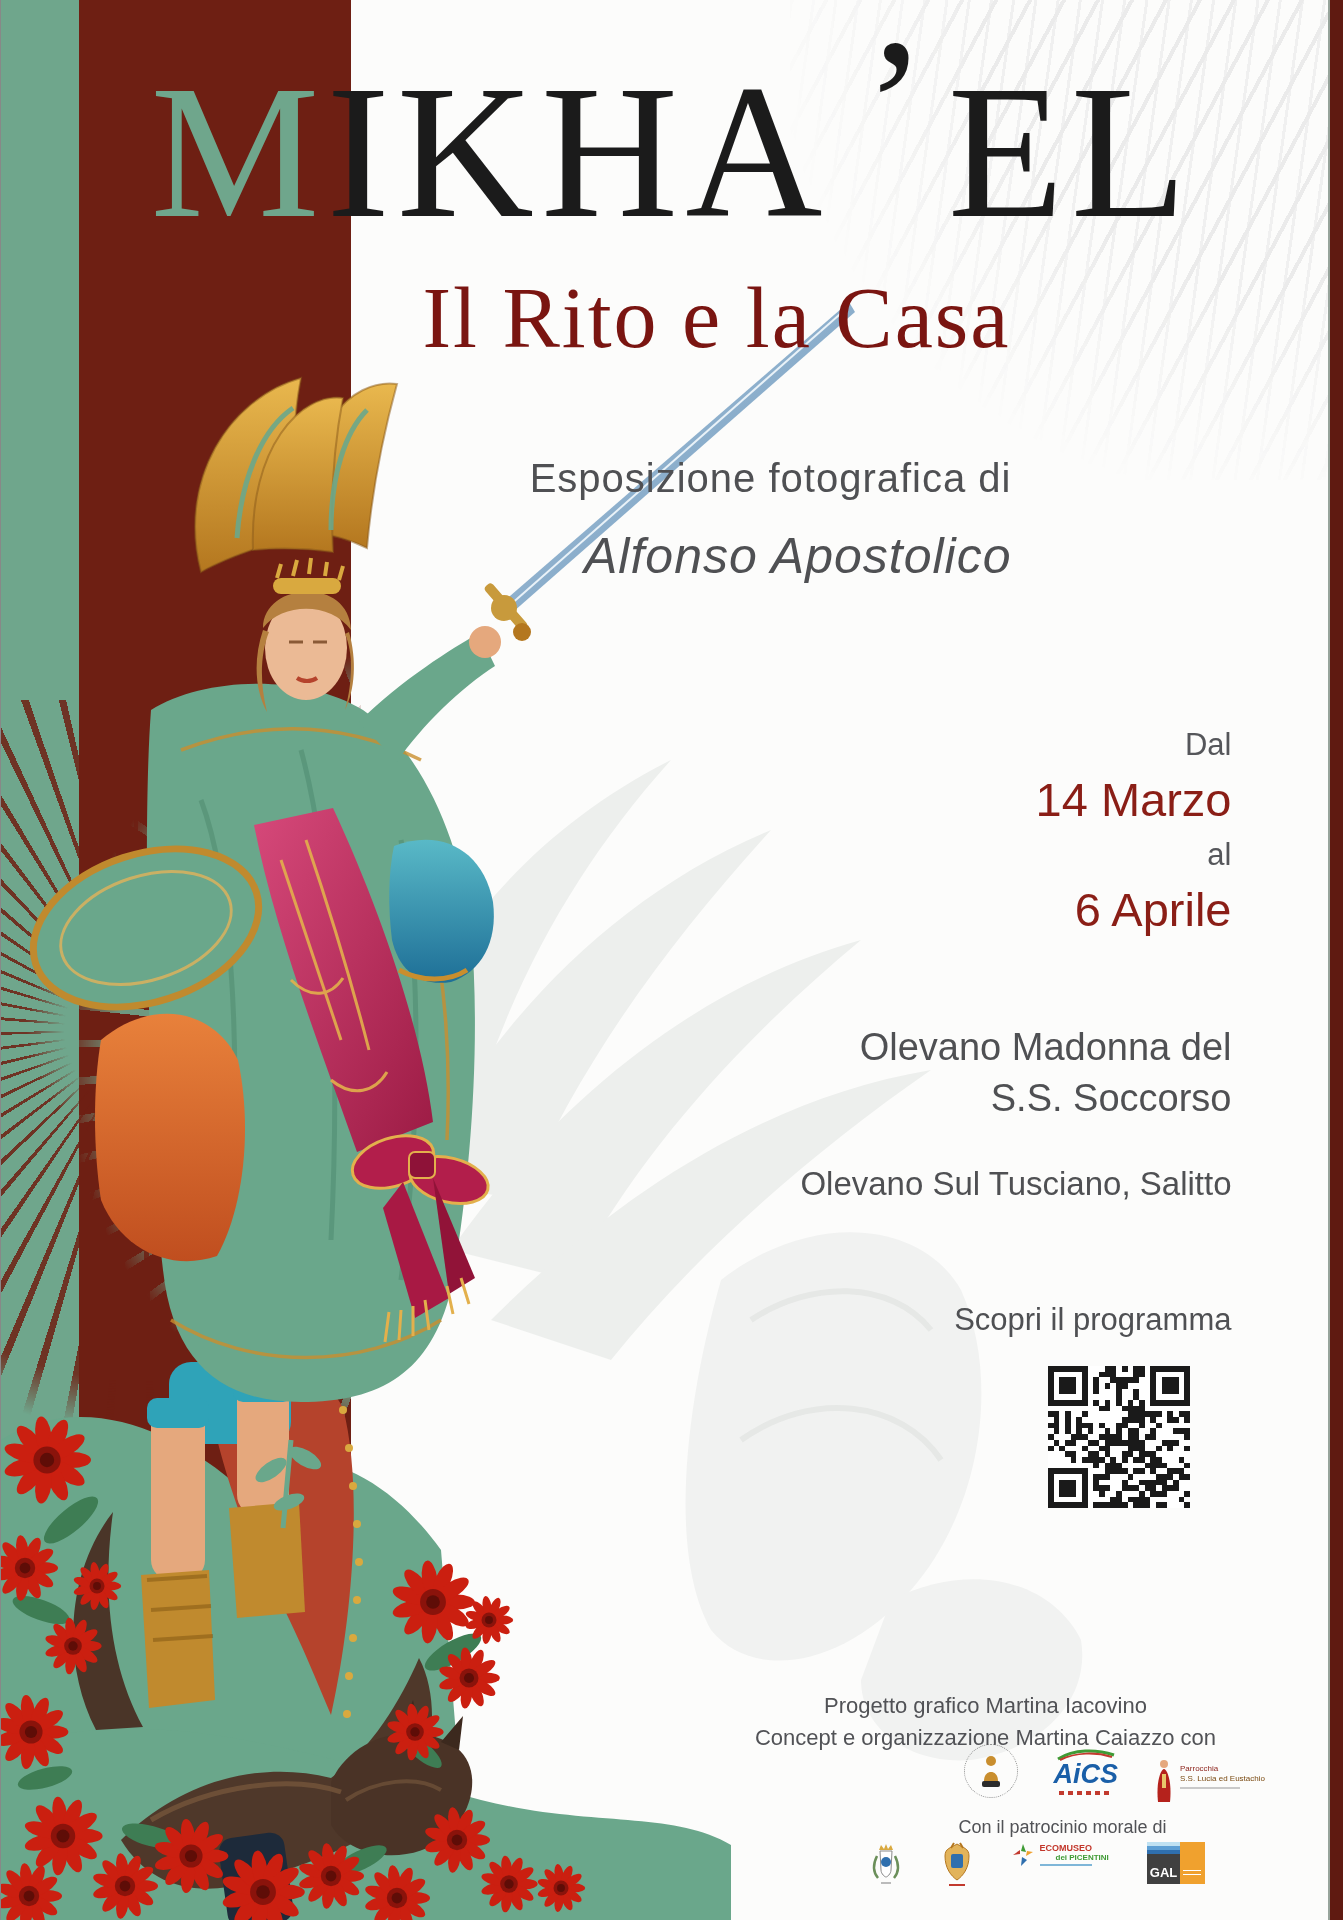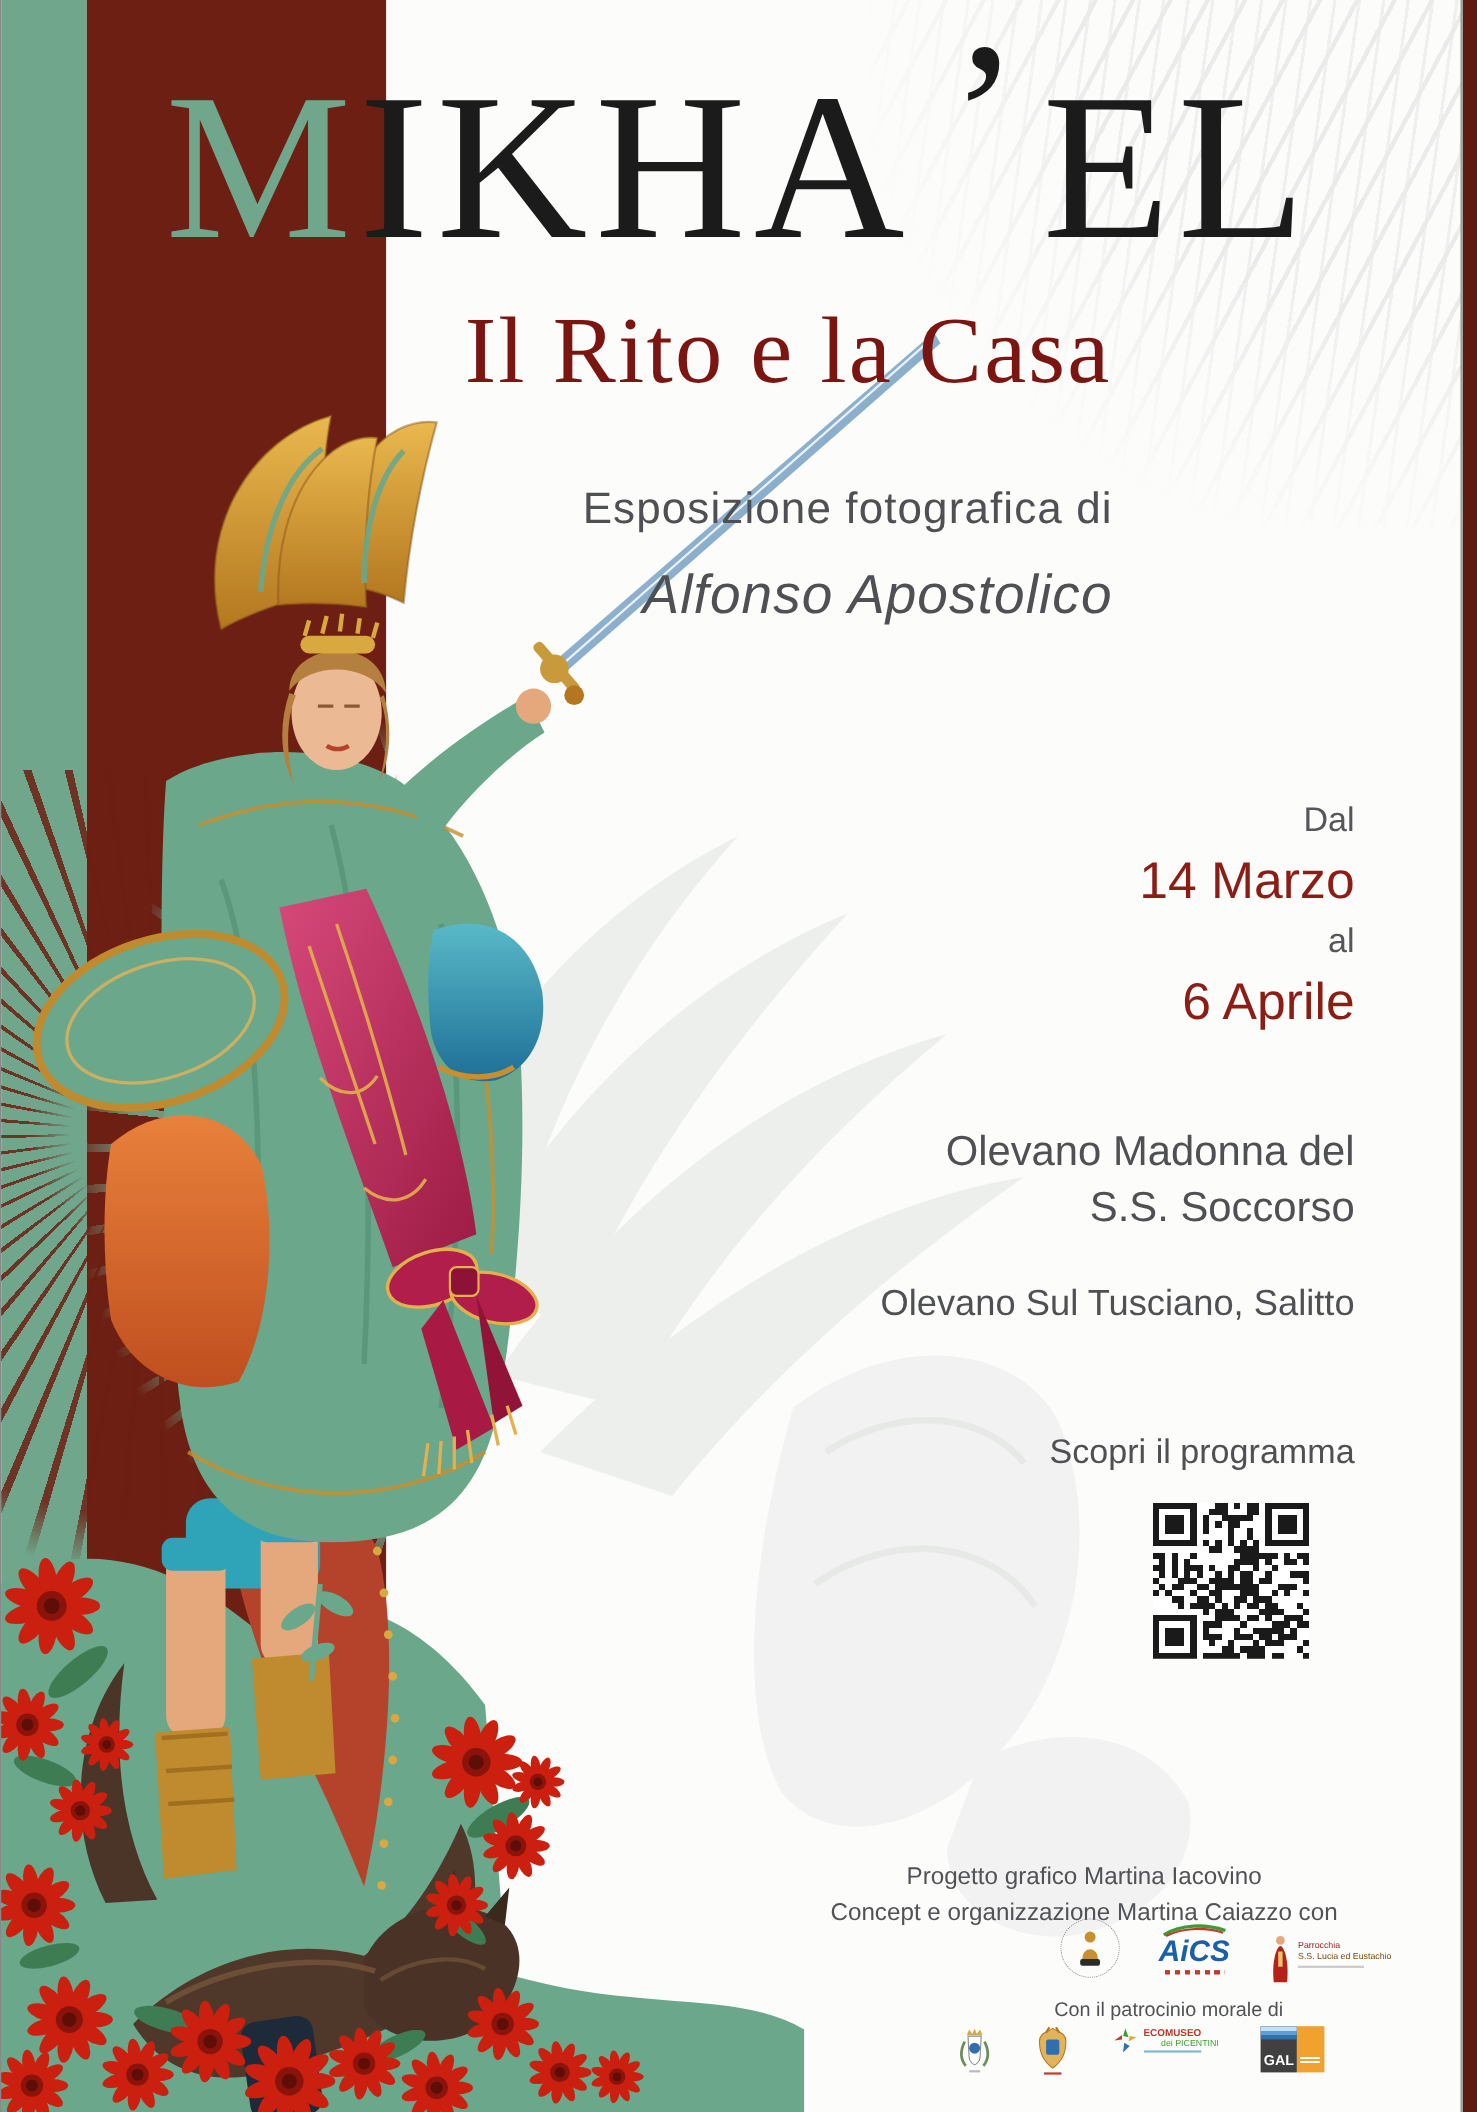--- a/index.html
+++ b/index.html
@@ -47,21 +47,21 @@
     font-size:190px;line-height:1.1;letter-spacing:7px;color:#1b1b1b;white-space:nowrap;
   }
   .title .m-init{color:#6FA68C;}
   .title .apos{display:inline-block;position:relative;top:-46px;margin:0 14px 0 34px;}
   
   .subtitle{
     position:absolute;right:332px;top:268px;z-index:5;
     font-family:"Liberation Serif","DejaVu Serif",serif;
     font-size:86px;color:#7A1511;letter-spacing:2px;white-space:nowrap;
   }
-  .expo{position:absolute;right:331px;top:440px;z-index:5;text-align:right;color:#4F5053;}
+  .expo{position:absolute;right:331px;top:456px;z-index:5;text-align:right;color:#4F5053;}
   .expo .line1{font-size:40px;letter-spacing:1px;}
   .expo .line2{font-size:50px;font-style:italic;margin-top:26px;letter-spacing:1px;}
   .dates{position:absolute;right:111px;top:728px;z-index:5;text-align:right;}
   .dates .lbl{font-size:31px;color:#55565A;line-height:1.1;}
   .dates .big{font-size:47px;font-weight:normal;color:#8A1E16;line-height:1.1;margin:12px 0;}
   .venue{position:absolute;right:111px;top:1022px;z-index:5;text-align:right;color:#4F5053;}
   .venue .l1{font-size:38px;line-height:1.35;}
   .venue .loc{font-size:33px;margin-top:40px;}
   .scopri{position:absolute;right:111px;top:1302px;z-index:5;font-size:31px;color:#4F5053;}
   .qr{position:absolute;right:153px;top:1366px;width:142px;height:142px;z-index:5;background:#fff;}
@@ -73,21 +73,21 @@
   .logo-circle{width:52px;height:52px;border-radius:50%;border:1px dotted #8a8a8a;display:flex;align-items:center;justify-content:center;}
   .aics{display:flex;flex-direction:column;align-items:center;}
   .aics .word{font-size:27px;font-weight:bold;color:#1A5FA8;font-style:italic;letter-spacing:0;line-height:1;}
   .aics .sub{width:54px;height:4px;margin-top:3px;background:repeating-linear-gradient(90deg,#C23A2E 0 5px,transparent 5px 9px);}
   .parrocchia{display:flex;align-items:flex-start;gap:6px;margin-top:20px;}
   .parrocchia .txt{font-size:8px;color:#8A1E16;line-height:1.25;padding-top:6px;}
   .parrocchia .txt .t2{color:#7a4a12;}
   .parrocchia .txt .rule{width:60px;height:2px;background:#c9c9c9;margin-top:3px;}
   .ecomuseo{display:flex;align-items:center;gap:5px;}
   .ecomuseo .txt .t1{font-size:9px;font-weight:bold;color:#C2362A;line-height:1.1;}
-  .ecomuseo .txt .t2{font-size:8px;font-weight:normal;color:#3F9B35;line-height:1.1;padding-left:16px;}
+  .ecomuseo .txt .t2{font-size:8px;font-weight:bold;color:#3F9B35;line-height:1.1;padding-left:16px;}
   .ecomuseo .txt .rule{width:52px;height:2px;background:#7fb6d8;margin-top:2px;}
   .gal{width:58px;height:42px;display:flex;}
   .gal .left{position:relative;width:33px;background:#404040;overflow:hidden;}
   .gal .left .waves{position:absolute;top:0;left:0;right:0;height:12px;
      background:linear-gradient(180deg,#bfe1f2 0 4px,#5d9fd4 4px 8px,#2f6fae 8px 12px);}
   .gal .left .word{position:absolute;bottom:4px;left:3px;color:#fff;font-weight:bold;font-size:13px;letter-spacing:0;}
   .gal .right{position:relative;width:25px;background:#F0A12E;}
   .gal .right .dashes{position:absolute;bottom:6px;left:3px;width:18px;height:8px;
      background:repeating-linear-gradient(180deg,#fff 0 1.5px,transparent 1.5px 4px);}
 </style>

